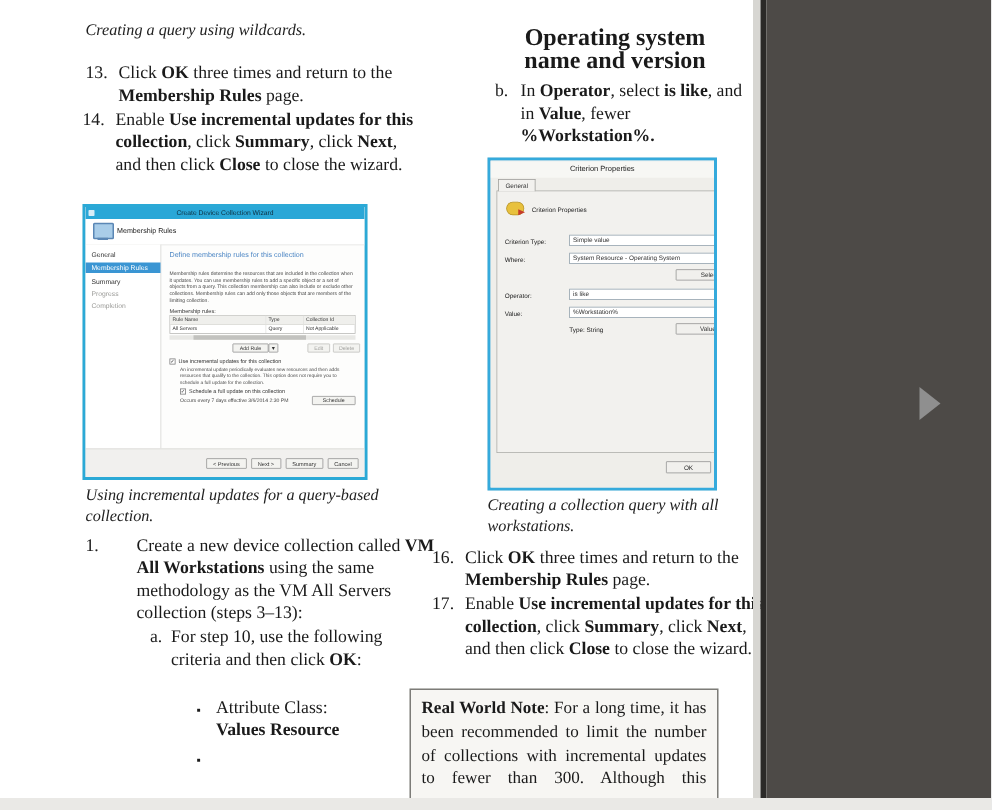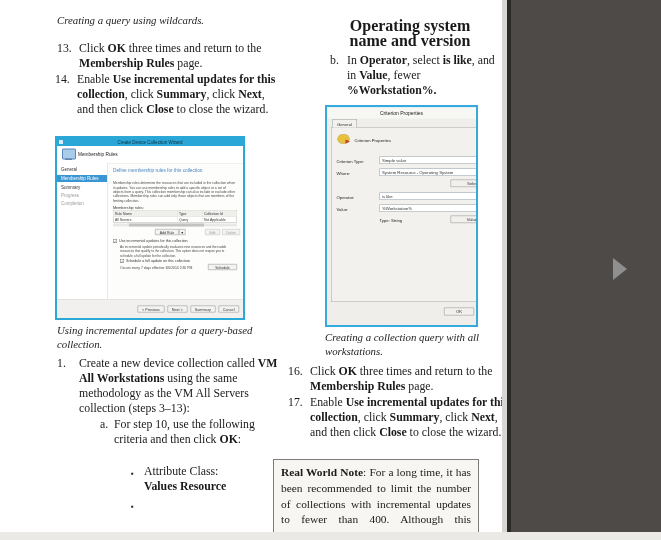--- a/index.html
+++ b/index.html
@@ -144,21 +144,21 @@
             <div class="wbtn">Cancel</div>
           </div>
         </div>
       </div>
     </div>
 
     <div class="caption" style="left:57px;top:324px;width:224px;">Using incremental updates for a query-based collection.</div>
 
     <div class="li" style="left:57px;top:356px;width:222px;">
       <span class="num">1.</span>
-      <span class="txt" style="margin-left:22px;width:200px;"><span>Create a new device collection called </span><span style="font-weight: bold;">VM All Workstations</span><span> using the same methodology as the VM All Servers collection (steps 3–13):</span></span>
+      <span class="txt" style="margin-left:34px;width:200px;"><span>Create a new device collection called </span><span style="font-weight: bold;">VM All Workstations</span><span> using the same methodology as the VM All Servers collection (steps 3–13):</span></span>
     </div>
 
     <div class="li" style="left:100px;top:417px;width:170px;">
       <span class="num">a.</span>
       <span class="txt" style="margin-left:14px;width:152px;"><span>For step 10, use the following criteria and then click </span><span style="font-weight: bold;">OK</span><span>:</span></span>
     </div>
 
     <div class="li" style="left:131px;top:464px;width:130px;">
       <span class="num" style="font-size:8px;top:2px;">▪</span>
       <span class="txt" style="margin-left:13px;width:102px;"><span>Attribute Class: </span><span style="font-weight: bold;">Values Resource</span></span>
@@ -204,21 +204,21 @@
       <span class="num">16.</span>
       <span class="txt" style="margin-left:22px;width:200px;"><span>Click </span><span style="font-weight: bold;">OK</span><span> three times and return to the </span><span style="font-weight: bold;">Membership Rules</span><span> page.</span></span>
     </div>
 
     <div class="li" style="left:288px;top:395px;width:222px;">
       <span class="num">17.</span>
       <span class="txt" style="margin-left:22px;width:200px;"><span>Enable </span><span style="font-weight: bold;">Use incremental updates for this collection</span><span>, click </span><span style="font-weight: bold;">Summary</span><span>, click </span><span style="font-weight: bold;">Next</span><span>, and then click </span><span style="font-weight: bold;">Close</span><span> to close the wizard.</span></span>
     </div>
 
     <div class="note-box">
-      <b>Real World Note</b><span>: For a long time, it has been recommended to limit the number of collections with incremental updates to fewer than 400. Although this</span>
+      <b>Real World Note</b><span>: For a long time, it has been recommended to limit the number of collections with incremental updates to fewer than 300. Although this</span>
     </div>
   </div>
 
   <div class="edge-light"></div>
   <div class="edge-dark"></div>
   <div class="side-panel"></div>
   <div class="next-arrow" title="Next page"></div>
   <div class="bottom-bar"></div>
 
 </div>

